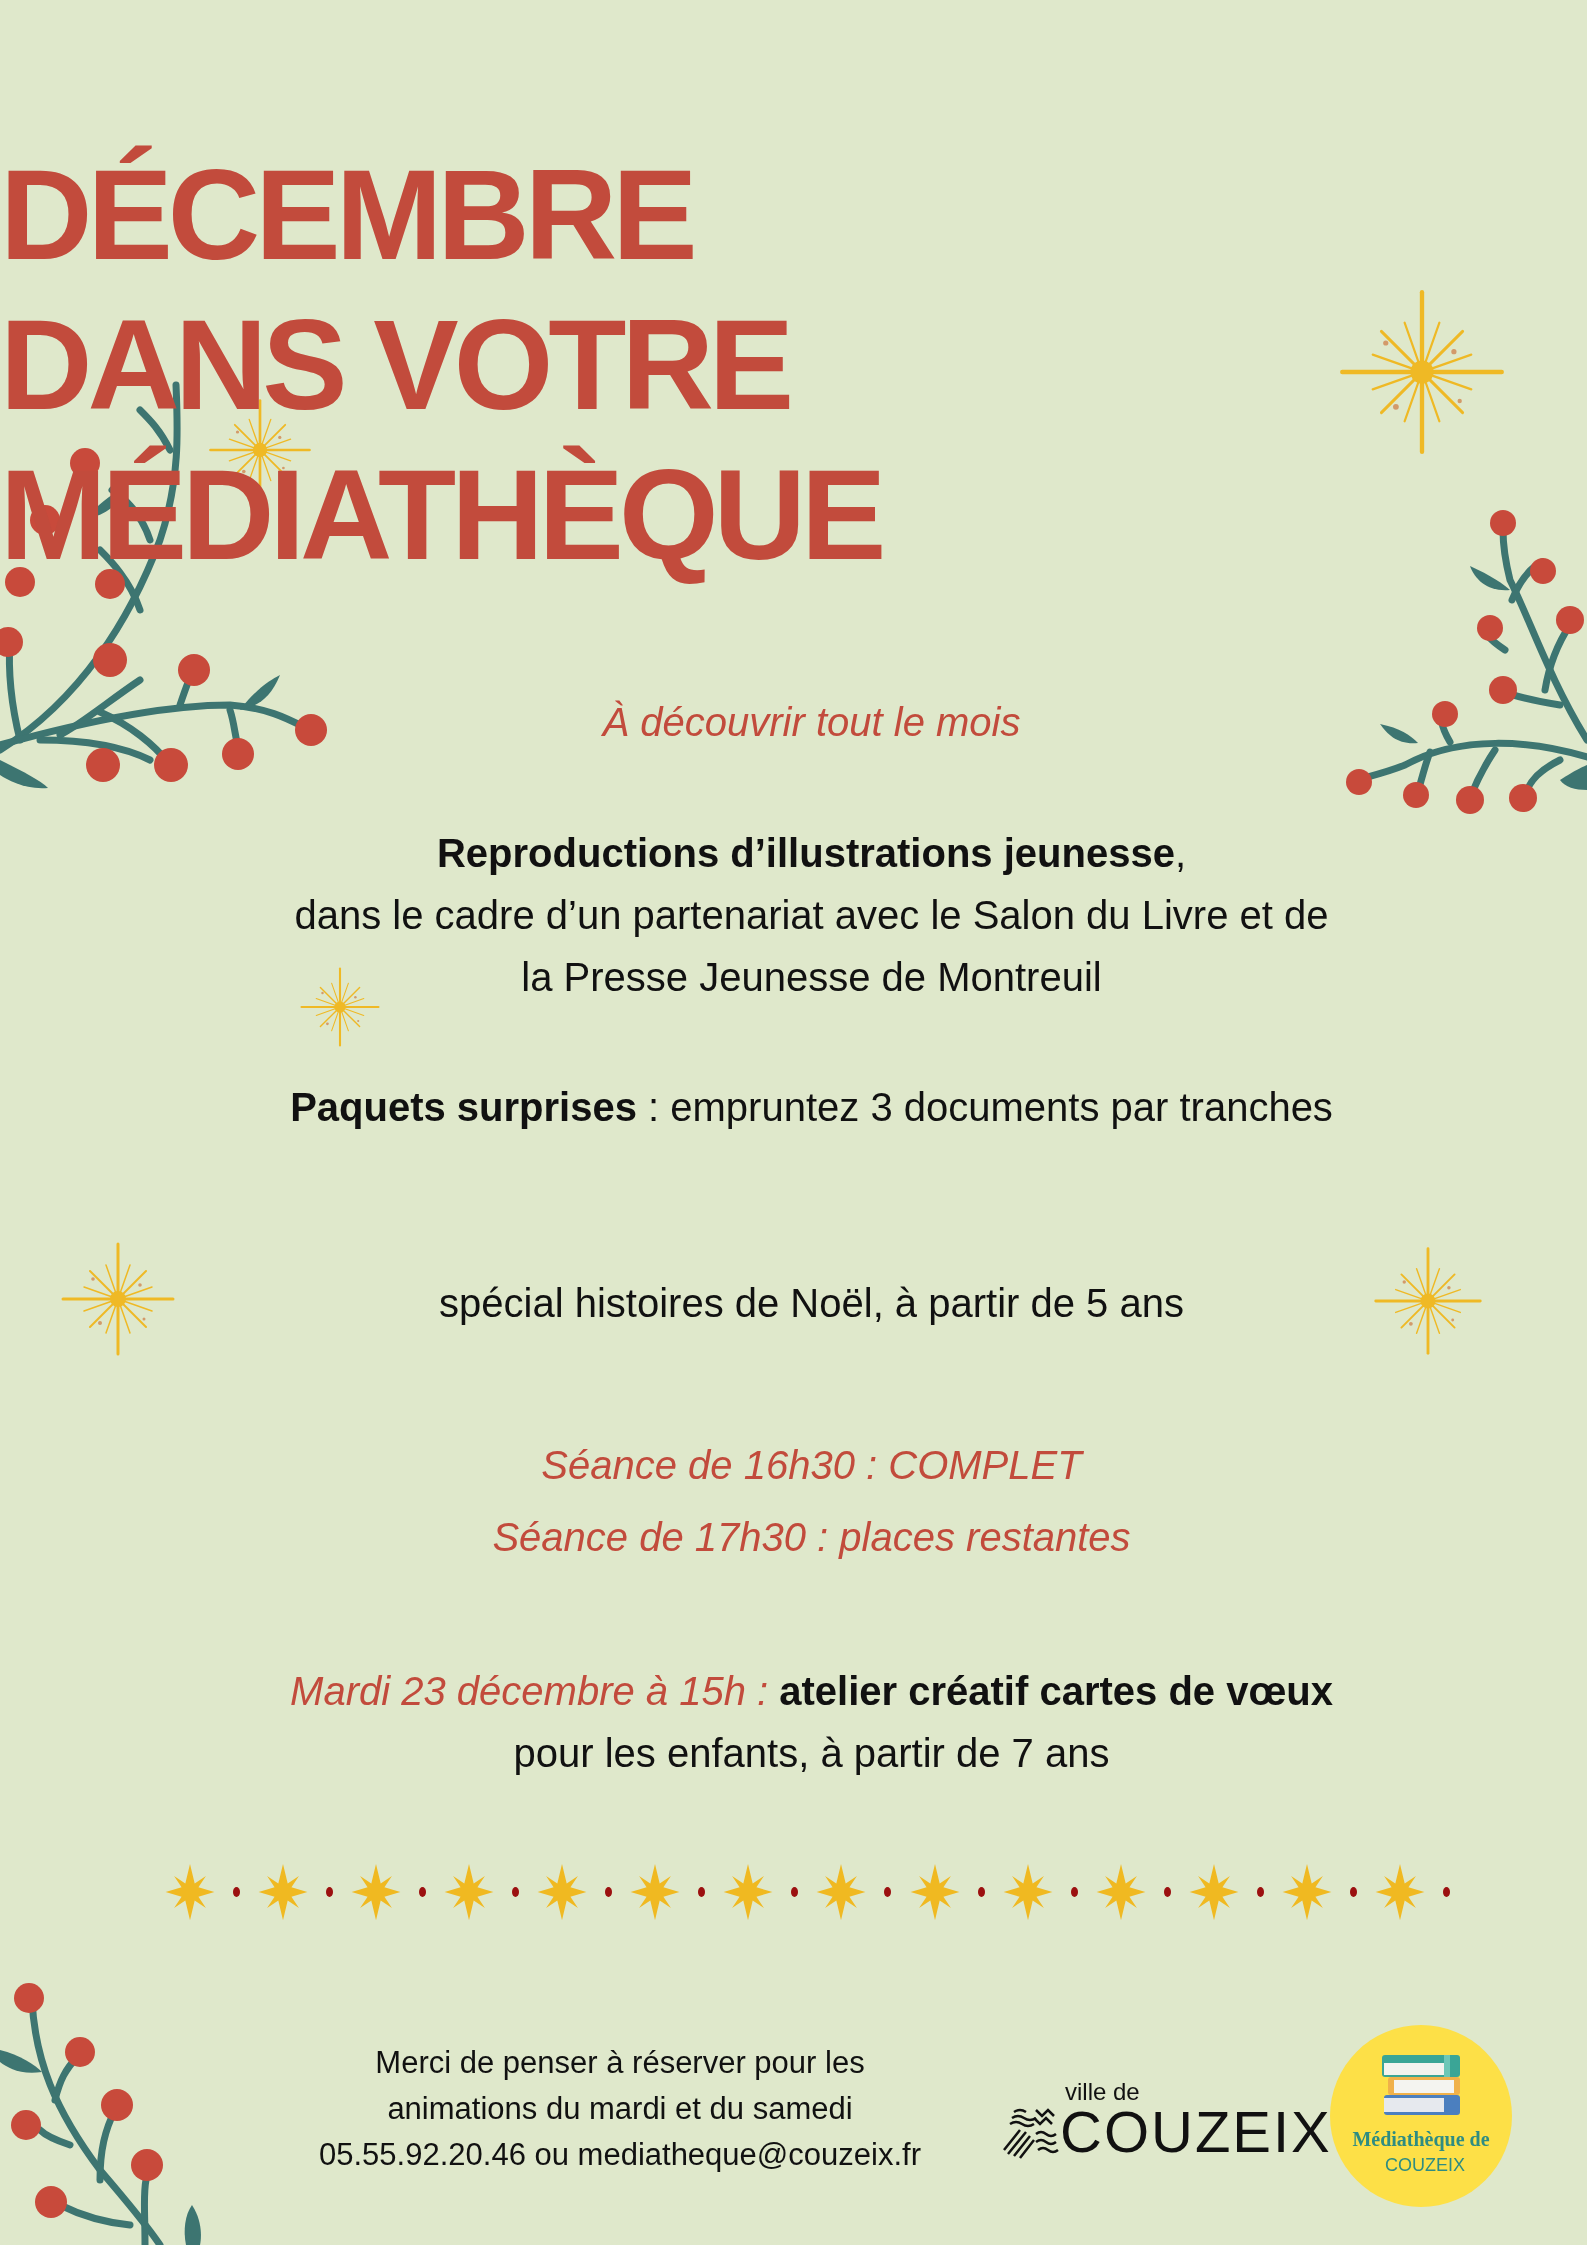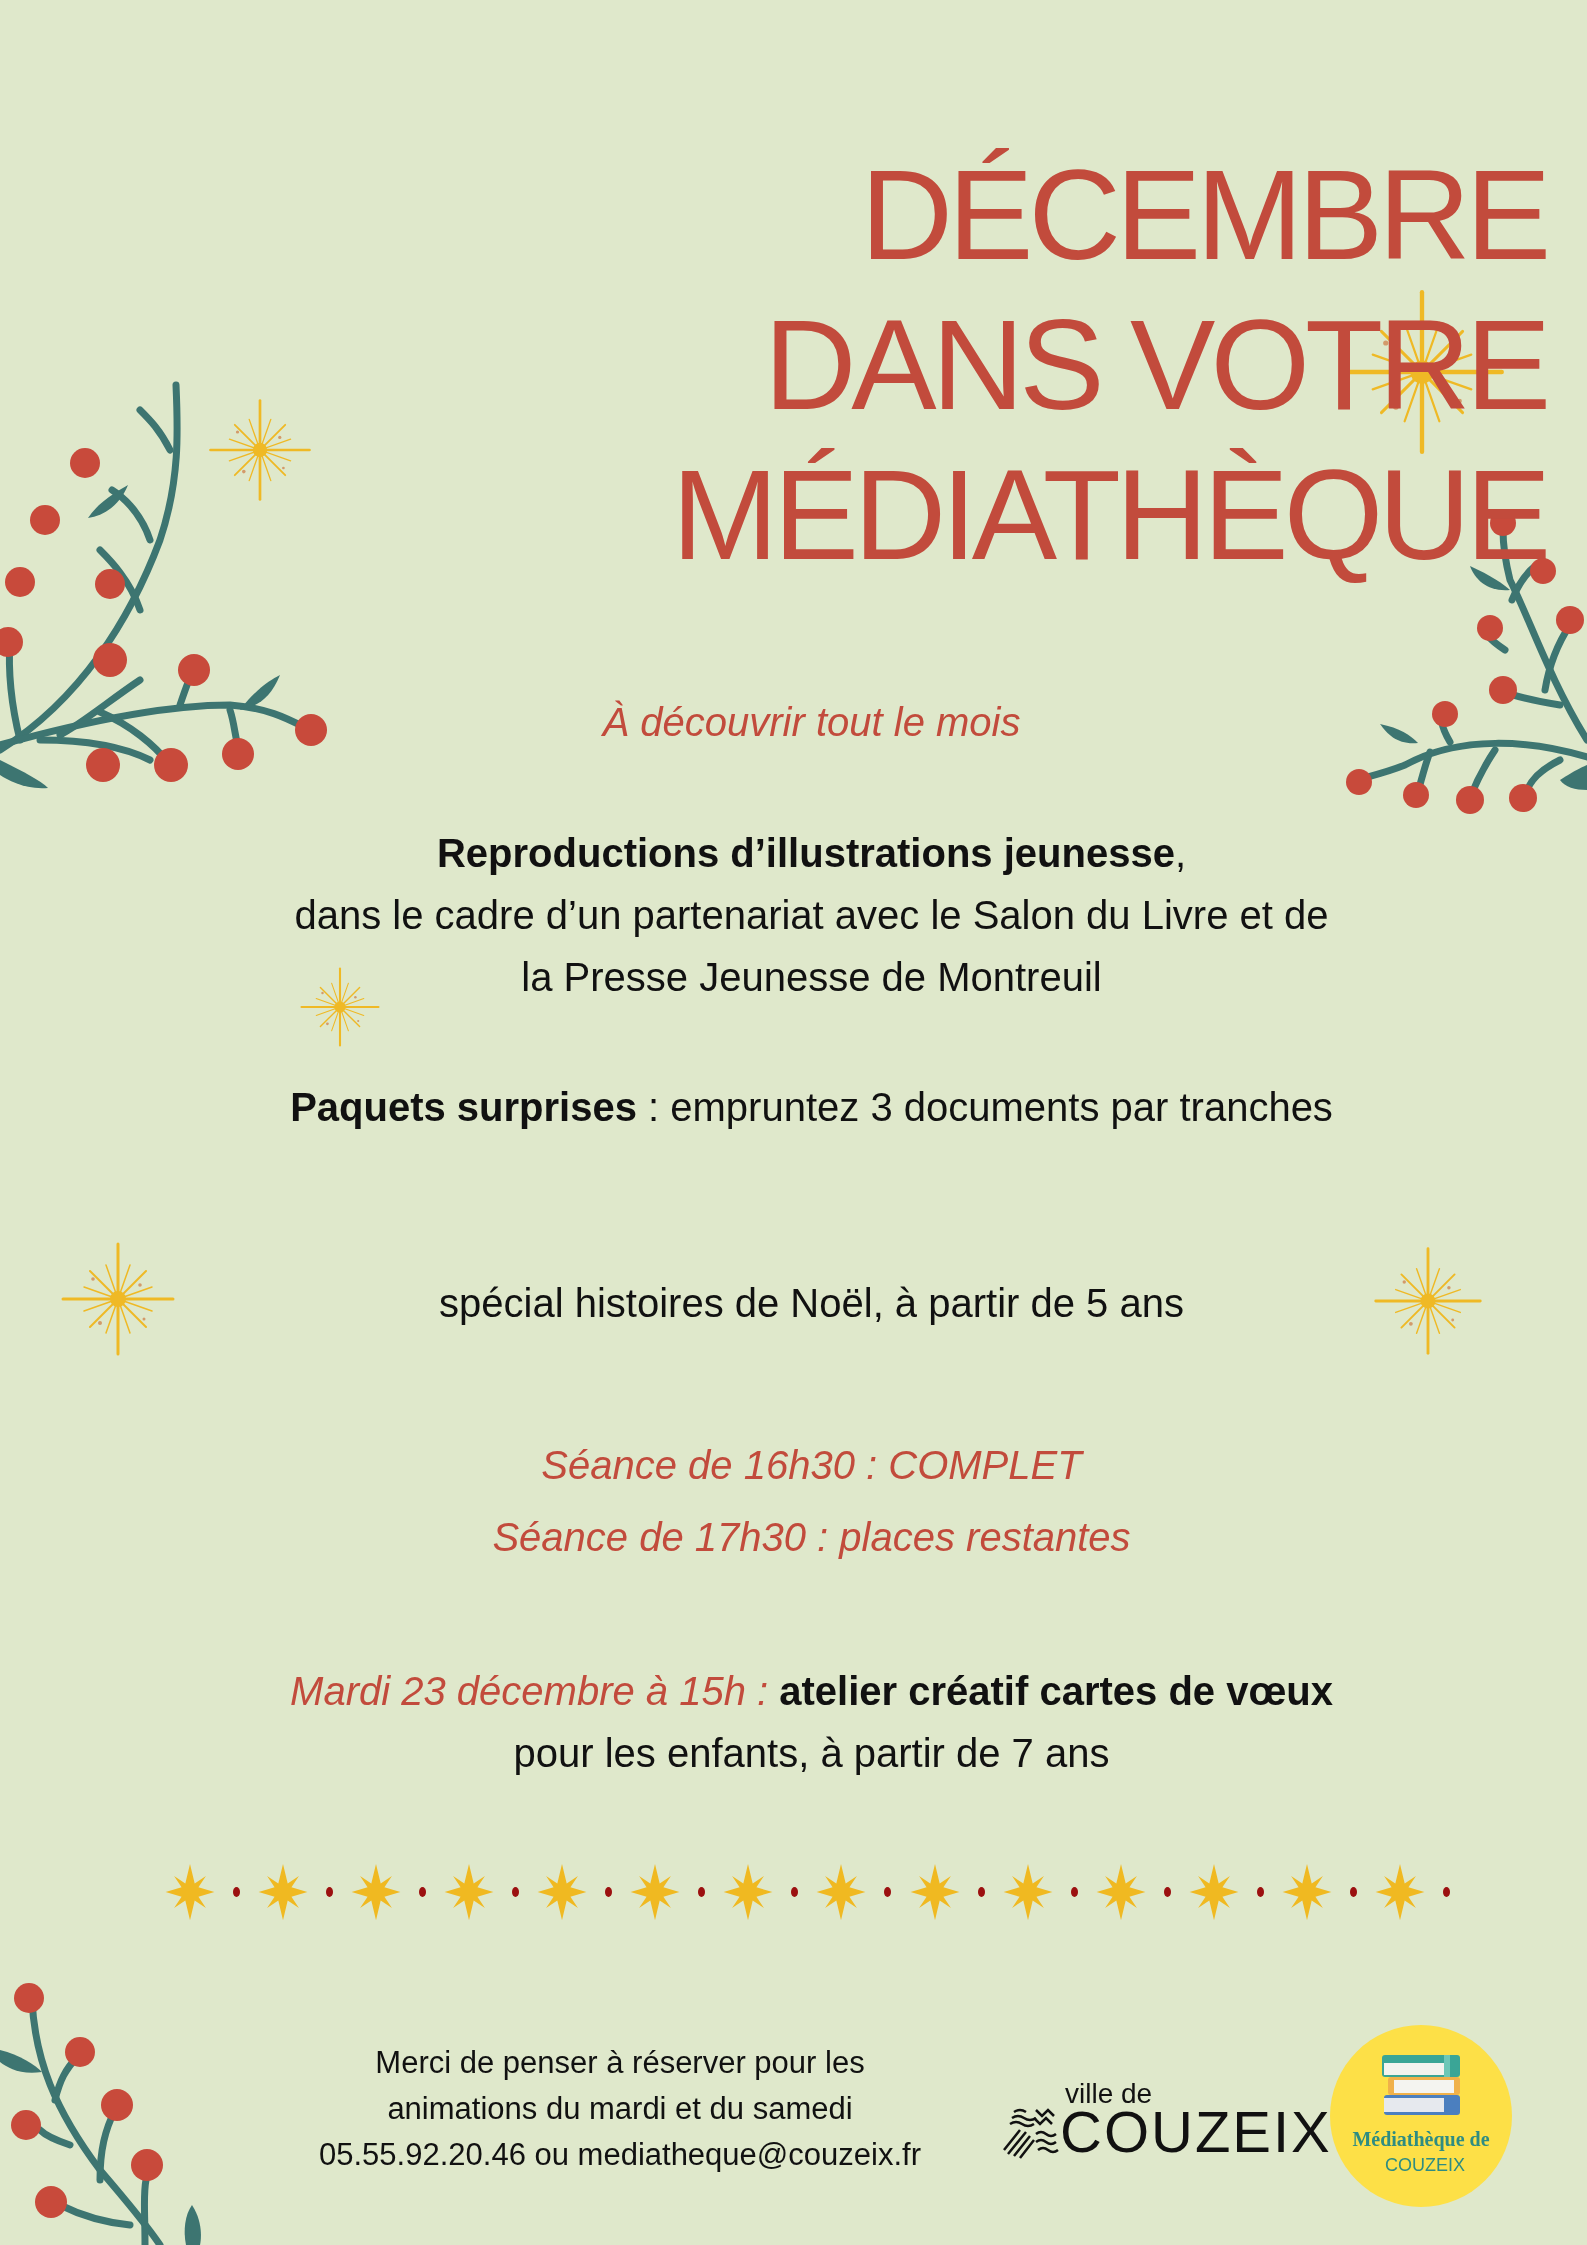--- a/index.html
+++ b/index.html
@@ -1,28 +1,28 @@
 <!DOCTYPE html>
 <html><head>
 <meta charset="utf-8">
 <style>
   html,body{margin:0;padding:0;}
   body{width:1587px;height:2245px;background:#dfe8cb;position:relative;overflow:hidden;font-family:"Liberation Sans",sans-serif;color:#111;}
   .abs{position:absolute;}
-  .title{position:absolute;left:0;width:1546px;top:140px;text-align:right;color:#c24b3c;font-family:"Liberation Sans",sans-serif;font-weight:normal;font-size:128px;line-height:150px;letter-spacing:-5px;}
+  .title{position:absolute;left:0;width:1546px;top:140px;text-align:left;color:#c24b3c;font-family:"Liberation Sans",sans-serif;font-weight:bold;font-size:128px;line-height:150px;letter-spacing:-5px;}
   .title div{display:block;}
   .center{position:absolute;left:0;width:1587px;text-align:center;margin-left:18px;}
   .red{color:#c24b3c;}
   .italic{font-style:italic;}
   .bold{font-weight:bold;}
   .txt{font-size:40px;line-height:62px;}
   .subtitle{font-size:40px;font-style:italic;color:#c24b3c;}
   .footer-text{position:absolute;left:270px;width:700px;top:2040px;text-align:center;font-size:31px;line-height:46px;color:#111;}
   .couzeix{position:absolute;left:1000px;top:2080px;width:310px;height:80px;}
-  .couzeix .small{position:absolute;left:65px;top:-2px;font-size:28px;}
+  .couzeix .small{position:absolute;left:65px;top:-2px;font-size:24px;}
   .couzeix .big{position:absolute;left:60px;top:18px;font-size:58px;letter-spacing:2px;font-weight:normal;}
   .badge{position:absolute;left:1330px;top:2025px;width:182px;height:182px;border-radius:50%;background:#fde047;text-align:center;}
   .badge .l1{position:absolute;top:103px;left:0;width:182px;font-family:"Liberation Serif",serif;font-weight:bold;font-size:20px;color:#2f8c82;}
   .badge .l2{position:absolute;top:130px;left:20px;width:150px;font-size:18px;color:#2f8c82;}
   .starrow{position:absolute;left:160px;top:1862px;width:1290px;height:60px;display:flex;align-items:center;justify-content:space-between;}
   .starrow .dot{width:7px;height:10px;border-radius:50%;background:#9c1010;}
 </style>
 </head>
 <body>
 

